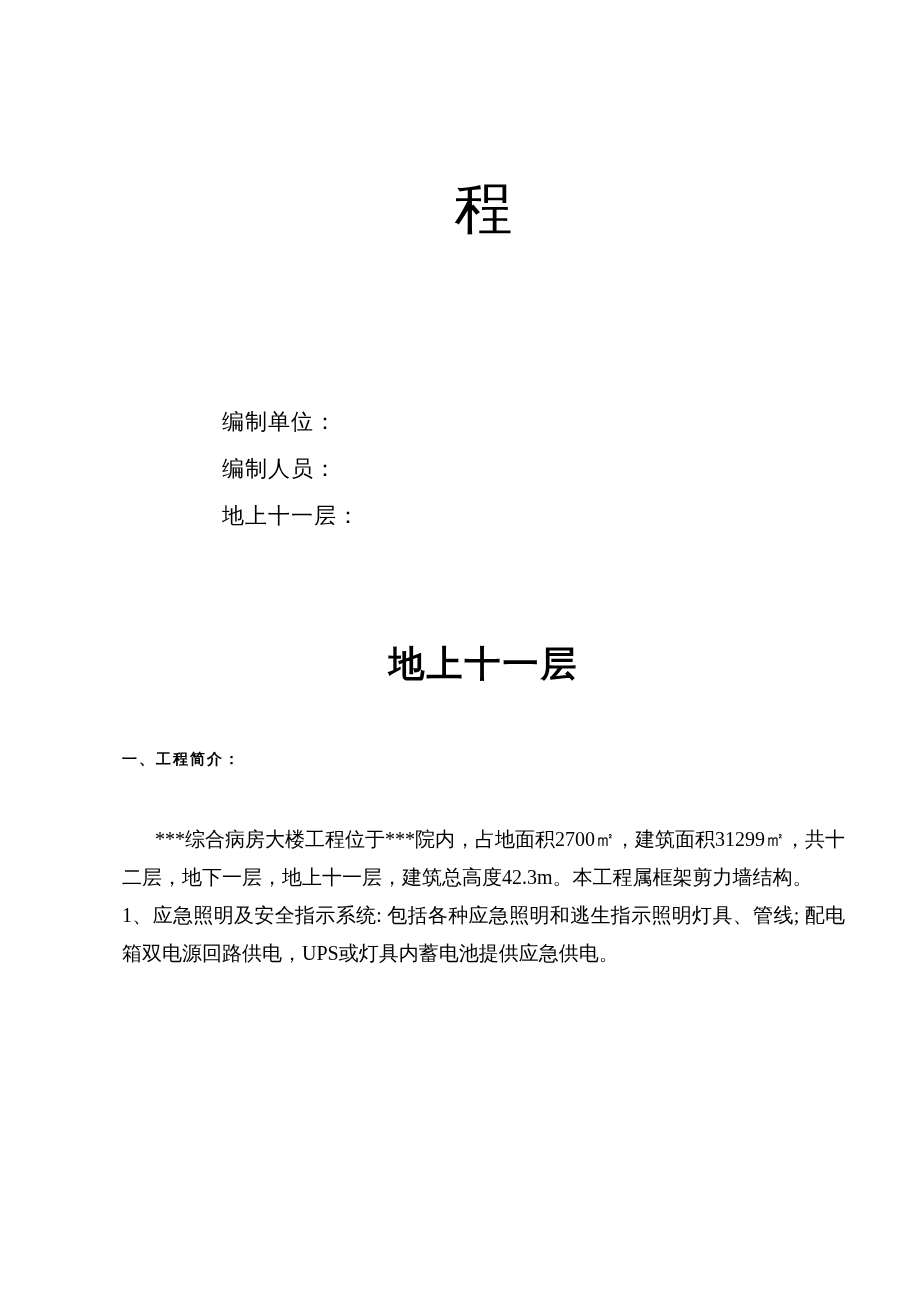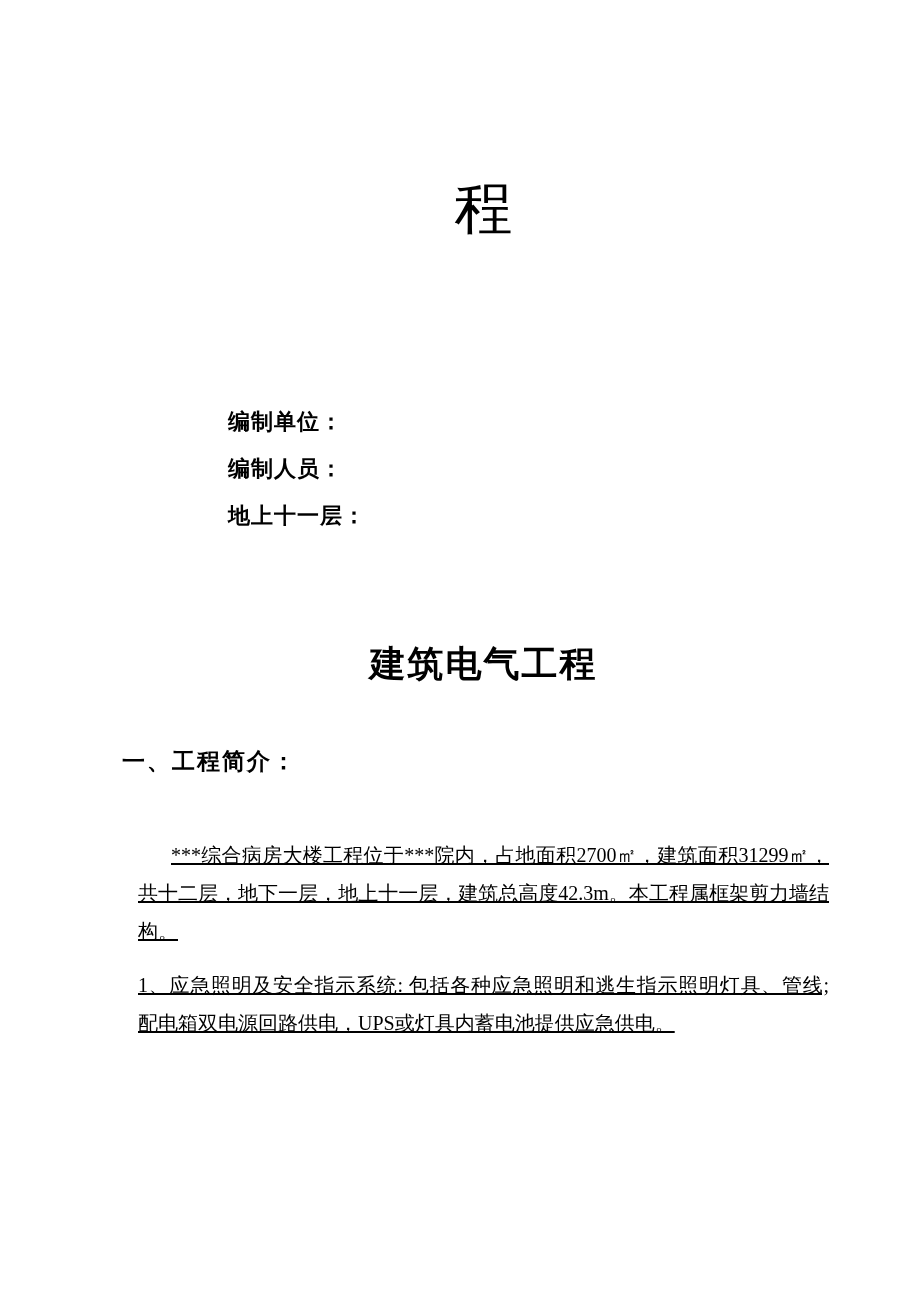--- a/index.html
+++ b/index.html
@@ -22,74 +22,73 @@
     line-height: 1.15;
     font-weight: normal;
   }
   .fields {
     position: absolute;
     top: 411px;
     left: 222px;
     font-size: 22px;
   }
   .field-row {
-    margin: 0 0 25px 6px;
+    margin: 0 0 25px 0;
     line-height: 22px;
     white-space: nowrap;
     letter-spacing: 1px;
-    font-weight: bold;
   }
   .doc-title {
     position: absolute;
     top: 642px;
     left: 122px;
     width: 723px;
     text-align: center;
     font-size: 36px;
     font-weight: bold;
     line-height: 1.2;
     font-family: "Liberation Sans", "DejaVu Sans", sans-serif;
     letter-spacing: 2px;
   }
   .section-heading {
     position: absolute;
     top: 750px;
     left: 122px;
-    font-size: 23px;
+    font-size: 15px;
     font-weight: bold;
     line-height: 1.2;
-    font-family: Liberation Mono, monospace;
+    font-family: Liberation Sans, sans-serif;
     letter-spacing: 2px;
   }
   .body-text {
     position: absolute;
     top: 820px;
     left: 122px;
     width: 723px;
     font-size: 20px;
     line-height: 38px;
     text-align: justify;
   }
-  .body-text p { margin: 16px; text-decoration: underline; }
+  .body-text p { margin: 0; }
   .body-text p.indent { text-indent: 33px; }
 </style>
 </head>
 <body>
 
 <div class="page">
 
   <div class="big-char">程</div>
 
   <div class="fields">
     <div class="field-row">编制单位：</div>
     <div class="field-row">编制人员：</div>
     <div class="field-row">地上十一层：</div>
   </div>
 
-  <div class="doc-title">建筑电气工程</div>
+  <div class="doc-title">地上十一层</div>
 
   <div class="section-heading">一、工程简介：</div>
 
   <div class="body-text">
     <p class="indent">***综合病房大楼工程位于***院内，占地面积2700㎡，建筑面积31299㎡，共十二层，地下一层，地上十一层，建筑总高度42.3m。本工程属框架剪力墙结构。</p>
     <p>1、应急照明及安全指示系统: 包括各种应急照明和逃生指示照明灯具、管线; 配电箱双电源回路供电，UPS或灯具内蓄电池提供应急供电。</p>
   </div>
 
 </div>
 

